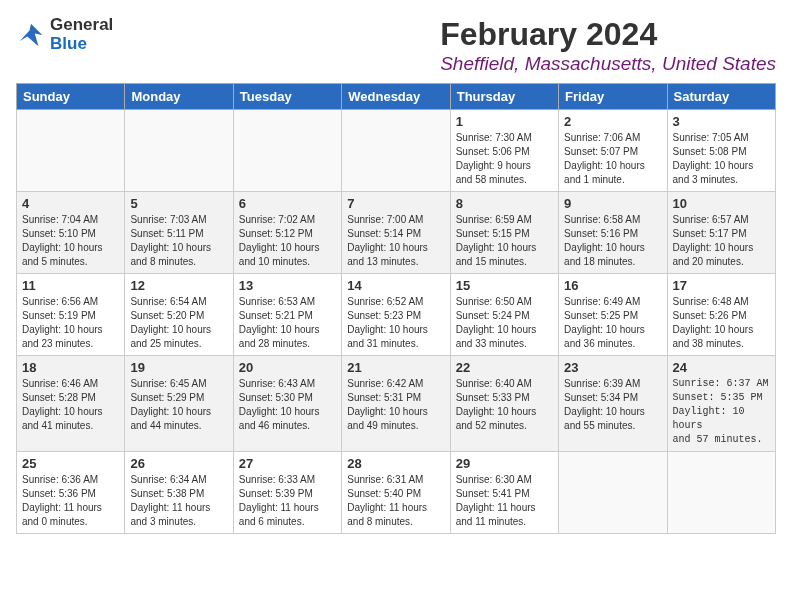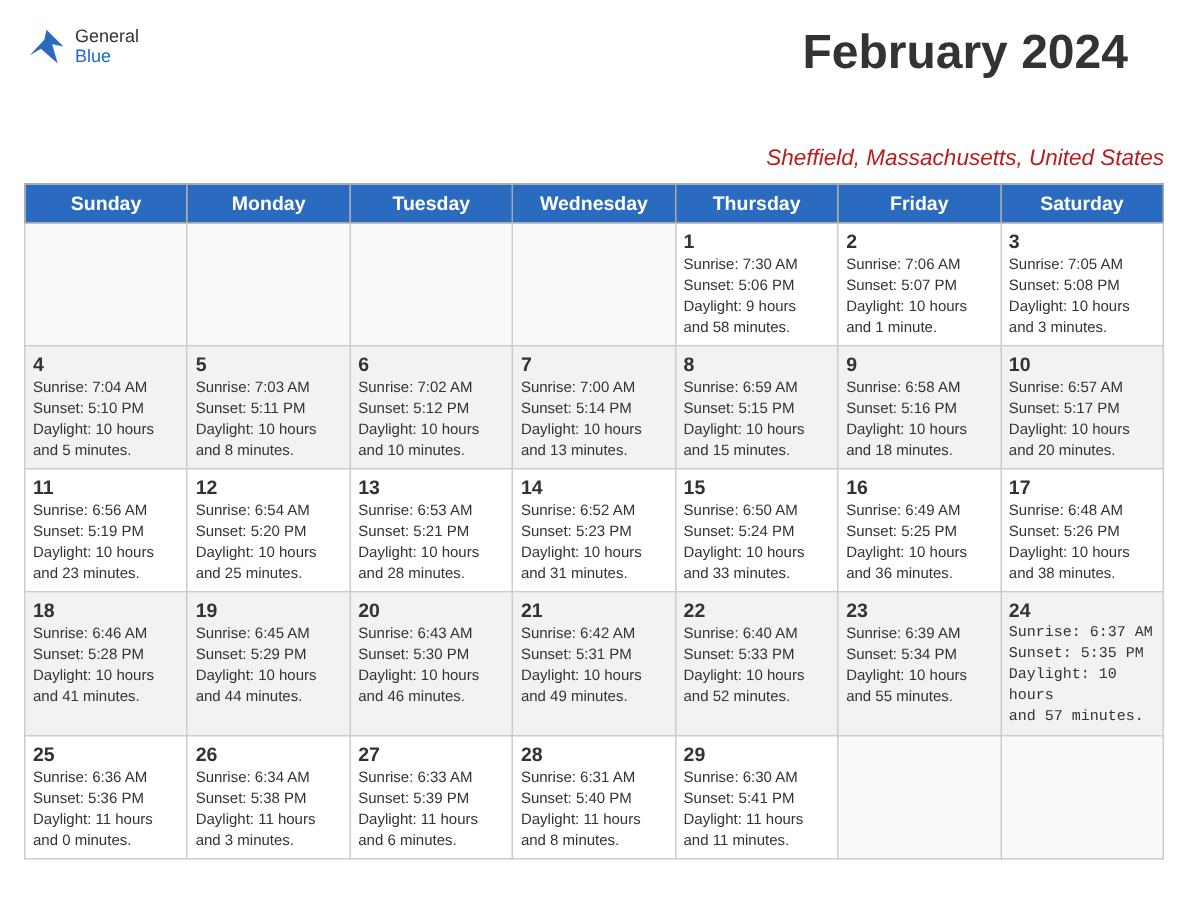--- a/index.html
+++ b/index.html
@@ -15,45 +15,44 @@
       justify-content: space-between;
       align-items: flex-start;
       margin-bottom: 8px;
     }
     .logo {
       display: flex;
       align-items: center;
       gap: 4px;
     }
     .logo-text {
-      font-size: 12px;
-      font-weight: normal;
+      font-size: 17px;
+      font-weight: bold;
       color: #333;
       line-height: 1.1;
     }
     .logo-text span {
       color: #1a6bbf;
     }
     .logo-bird {
       width: 30px;
       height: 30px;
     }
     .title-area {
-      text-align: center;
+      text-align: left;
     }
     .main-title {
       font-size: 32px;
       font-weight: bold;
       color: #333;
     }
     .subtitle {
-      font-size: 15px;
-      color: #b91c1c;
+      font-size: 19px;
+      color: #701a75;
       font-style: italic;
-      margin-top: 44px;
     }
     .calendar {
       width: 100%;
       border-collapse: collapse;
       font-size: 11px;
     }
     .calendar th {
       background-color: #2a6bbf;
       color: #fff;
       text-align: left;
@@ -84,21 +83,20 @@
       line-height: 1.4;
     }
     tr:nth-child(odd) td {
       background-color: #ffffff;
     }
     tr:nth-child(even) td {
       background-color: #f2f2f2;
     }
     .calendar thead tr th {
       background-color: #2a6bbf !important;
-      text-align: center;
     }
   </style>
 </head>
 <body>
 
 <div class="header-area">
   <div class="logo">
     <svg class="logo-bird" viewBox="0 0 40 40" xmlns="http://www.w3.org/2000/svg">
       <polygon points="20,5 35,20 25,18 30,35 15,22 5,28 18,14" fill="#2a6bbf"></polygon>
     </svg>

